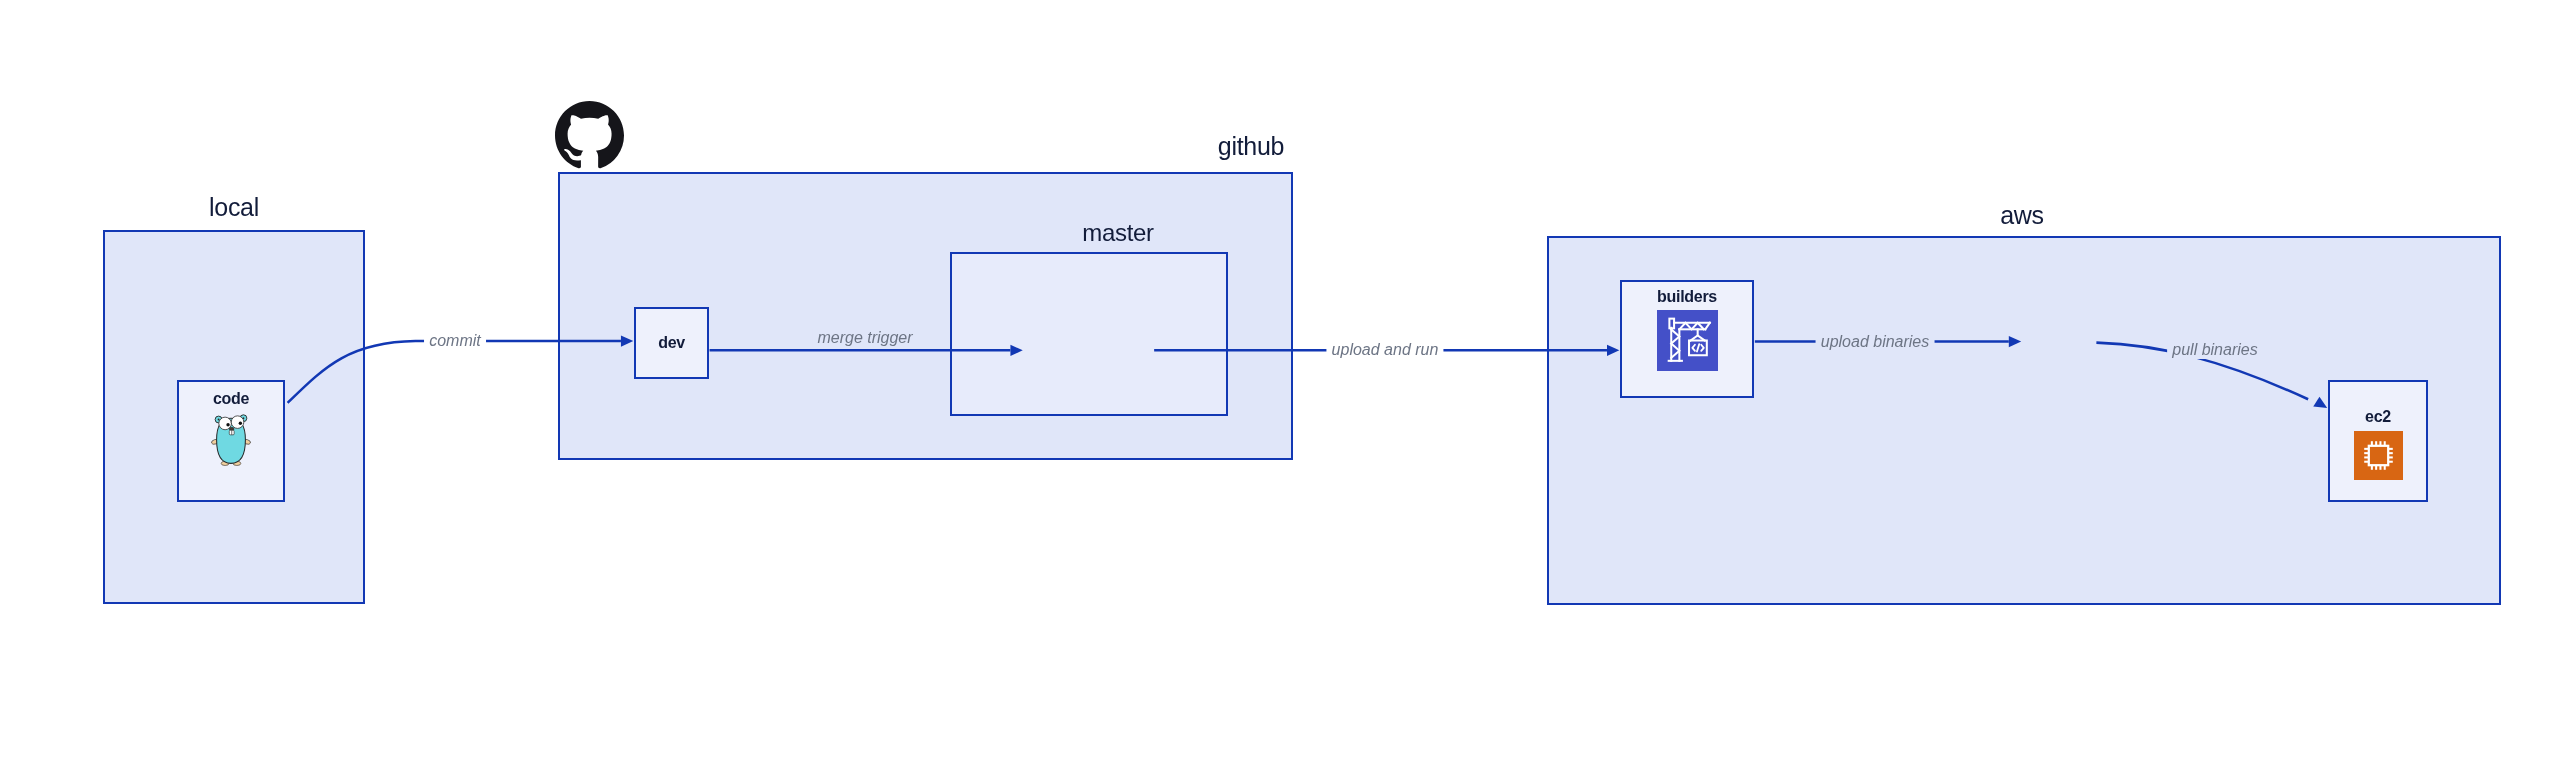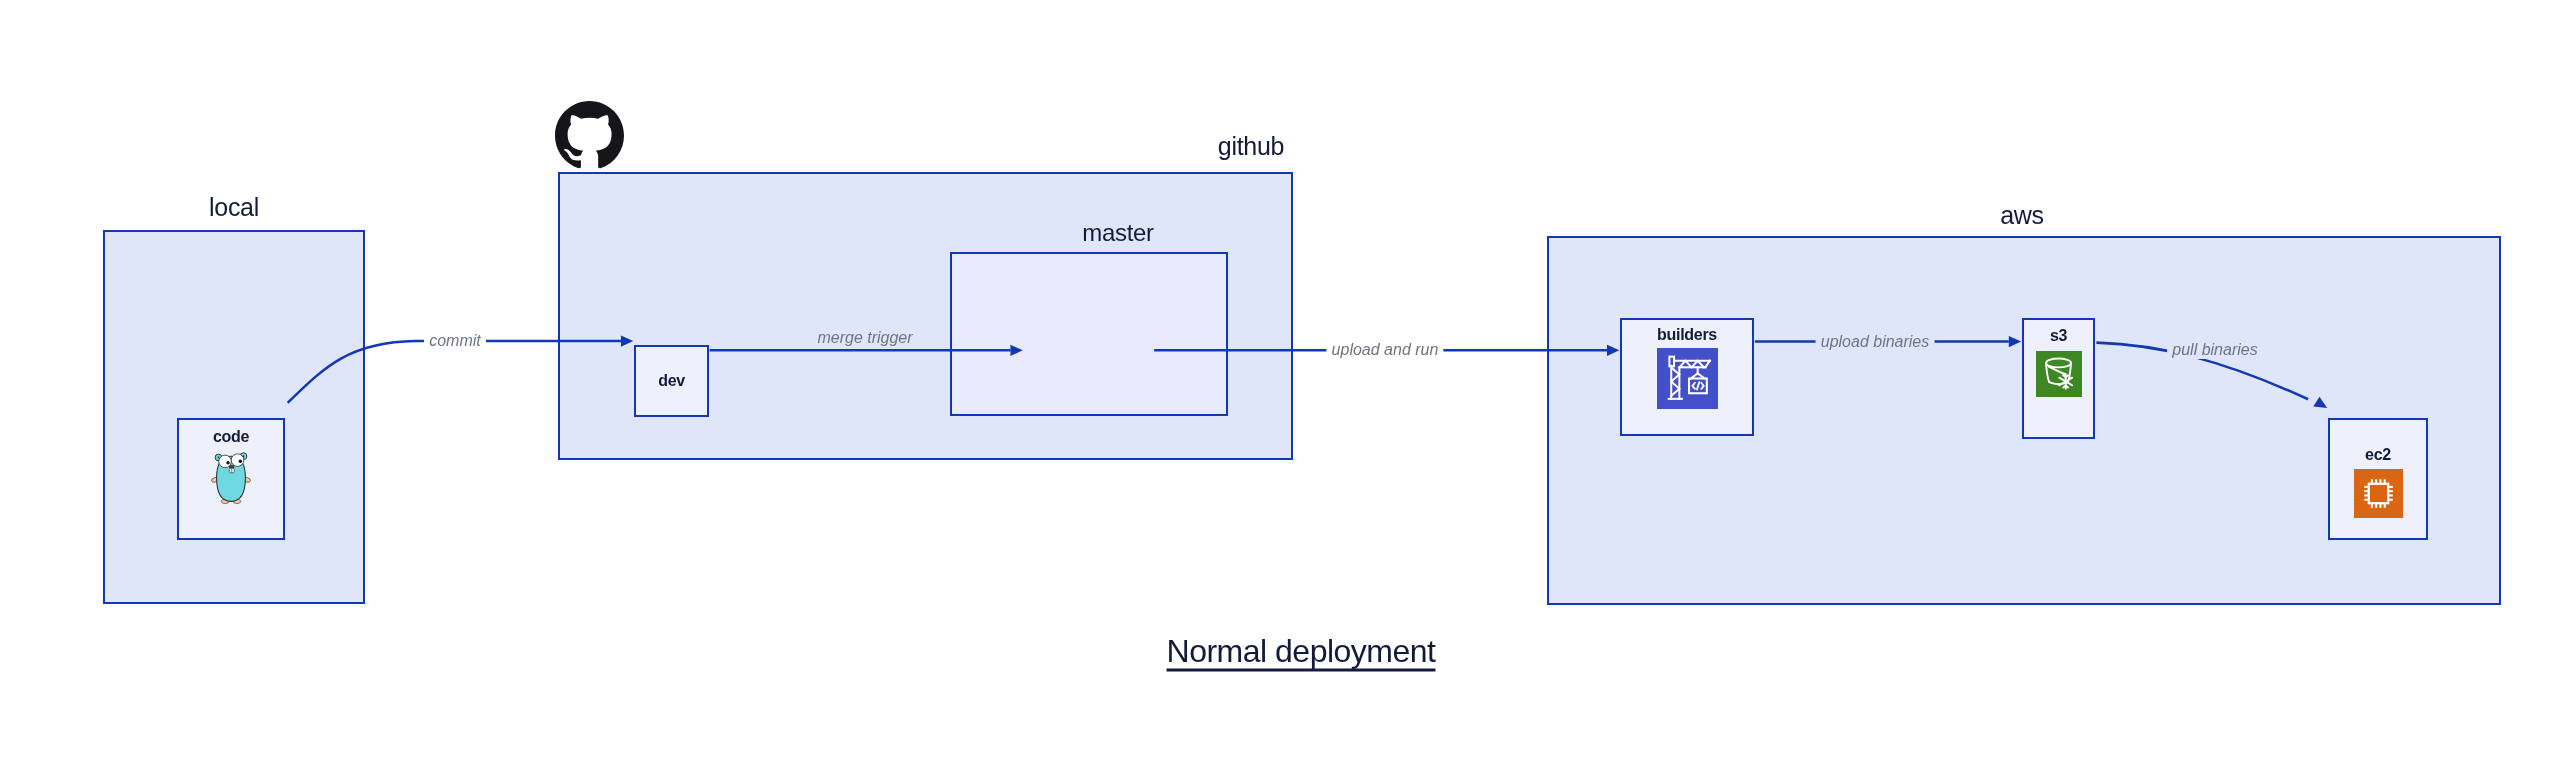--- a/index.html
+++ b/index.html
@@ -7,21 +7,21 @@
     position:relative;width:2604px;height:781px;background:#ffffff;
     font-family:"Liberation Sans", sans-serif;overflow:hidden;
     --line:#1238b4;--fill-outer:#e0e6f9;--fill-mid:#e7ebfb;--fill-leaf:#eef1fc;
     --text-dark:#121c3a;--label-gray:#6d7585;--codebuild-bg:#4450c8;
     --s3-bg:#3f8624;--ec2-bg:#d86613;--gopher-body:#6fd9e2;
   }
   .box{position:absolute;box-sizing:border-box;}
   .group{border:2.6px solid var(--line);background:var(--fill-outer);z-index:1;}
   .group.mid{border-width:2.1px;background:var(--fill-mid);z-index:2;}
   .leaf{border:2.1px solid var(--line);background:var(--fill-leaf);z-index:3;
-        display:flex;flex-direction:column;align-items:center;margin-top:38px;}
+        display:flex;flex-direction:column;align-items:center;}
   .leaf.center{justify-content:center;}
   .node-label{font-weight:bold;font-size:16px;color:var(--text-dark);line-height:1.1;
               letter-spacing:-0.3px;white-space:nowrap;}
   .sec-label{position:absolute;transform:translate(-50%,-50%);font-size:25px;font-weight:500;
              color:var(--text-dark);letter-spacing:-0.3px;white-space:nowrap;z-index:4;}
   .sec-label.small{font-size:24px;margin-left:32px;}
   .edge-label{position:absolute;transform:translate(-50%,-50%);font-style:italic;font-size:16px;
               color:var(--label-gray);padding:0 5.2px;white-space:nowrap;z-index:6;}
   .edge-label.on-white{background:#ffffff;}
   .edge-label.on-fill{background:var(--fill-outer);}
@@ -97,41 +97,20 @@
         <rect x="31.5" y="30" width="17.5" height="14.5"></rect>
       </g>
       <g stroke="#ffffff" stroke-width="1.8" fill="none" stroke-linecap="round" stroke-linejoin="round">
         <polyline points="37.3,34.2 34.8,37.2 37.3,40.2"></polyline>
         <line x1="39.3" y1="40.8" x2="41.5" y2="33.6"></line>
         <polyline points="43.5,34.2 46,37.2 43.5,40.2"></polyline>
       </g>
     </svg>
   </div>
 
-  <div class="box leaf" style="left:2022px;top:280px;width:73px;height:121px;padding-top:7.2px">
-    <div class="node-label">s3</div>
-    <svg class="node-icon" style="margin-top:6.2px" width="46" height="46" viewBox="0 0 48 48" aria-hidden="true">
-      <rect x="0" y="0" width="48" height="48" fill="var(--s3-bg,#3f8624)"></rect>
-      <g stroke="#ffffff" stroke-width="2" fill="none" stroke-linecap="round">
-        <ellipse cx="23.5" cy="12.5" rx="13" ry="4.6"></ellipse>
-        <path d="M10.5 13 C11 20 12 28 13.8 32.5"></path>
-        <path d="M36.5 13 C36 20 35 28 33.2 32.5"></path>
-        <path d="M13.8 32.5 Q23.5 36.8 33.2 32.5"></path>
-        <line x1="13.2" y1="16.2" x2="28" y2="23.4"></line>
-      </g>
-      <circle cx="28.8" cy="23.8" r="1.6" fill="#ffffff"></circle>
-      <g stroke="#ffffff" stroke-width="2" fill="none" stroke-linecap="round">
-        <line x1="31" y1="24" x2="31" y2="39.5"></line>
-        <line x1="24.3" y1="27.8" x2="37.7" y2="35.7"></line>
-        <line x1="37.7" y1="27.8" x2="24.3" y2="35.7"></line>
-        <polyline points="28.4,25.4 31,27.4 33.6,25.4"></polyline>
-        <polyline points="28.4,38.1 31,36.1 33.6,38.1"></polyline>
-      </g>
-    </svg>
-  </div>
 
   <div class="box leaf" style="left:2328px;top:380px;width:100px;height:122px;padding-top:26px">
     <div class="node-label">ec2</div>
     <svg class="node-icon" style="margin-top:5.7px" width="49" height="49" viewBox="0 0 48 48" aria-hidden="true">
       <rect x="0" y="0" width="48" height="48" fill="var(--ec2-bg,#d86613)"></rect>
       <rect x="14.5" y="14.5" width="19" height="19" fill="none" stroke="#ffffff" stroke-width="2.2"></rect>
       <g stroke="#ffffff" stroke-width="2" stroke-linecap="butt">
         <line x1="17.5" y1="10" x2="17.5" y2="14.5"></line>
           <line x1="21.7" y1="10" x2="21.7" y2="14.5"></line>
         <line x1="25.9" y1="10" x2="25.9" y2="14.5"></line>
@@ -168,16 +147,15 @@
       <polygon points="4517,792 4490,789 4502,770"></polygon>
     </g>
   </svg>
 
   <div class="edge-label on-white" style="left:455px;top:341px">commit</div>
   <div class="edge-label on-fill" style="left:865px;top:338px">merge trigger</div>
   <div class="edge-label on-white" style="left:1385px;top:350px">upload and run</div>
   <div class="edge-label on-fill" style="left:1875px;top:342px">upload binaries</div>
   <div class="edge-label on-fill" style="left:2215px;top:350px">pull binaries</div>
 
-  <div class="title" style="left:1301px;top:651px">Normal deployment</div>
 
 </div>
 
 
 </body></html>

